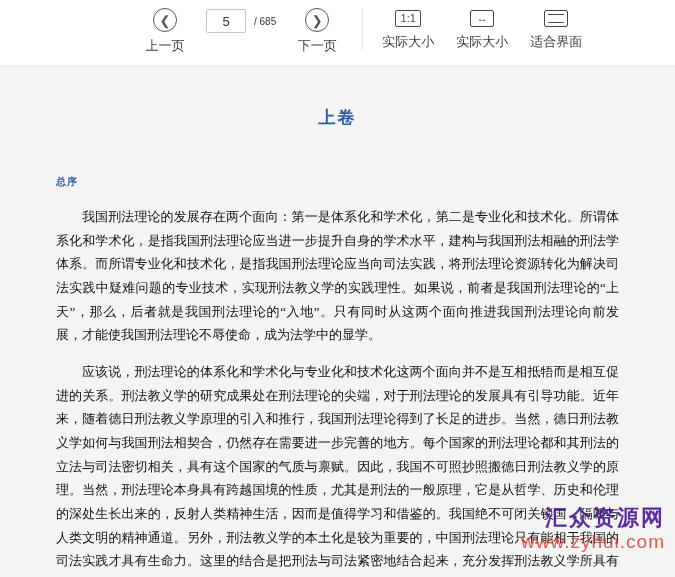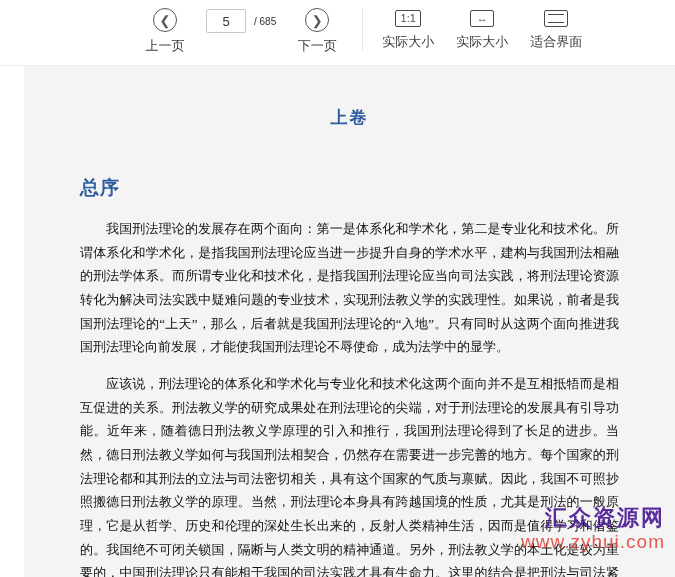--- a/index.html
+++ b/index.html
@@ -144,40 +144,39 @@
 
   
   .doc {
     position: absolute;
     top: 66px;
     left: 0;
     right: 0;
     bottom: 0;
     background: #f4f4f4;
     overflow: hidden;
-    margin-left: 24px;
   }
   .page {
     background: #f4f4f4;
     padding: 40px 56px 0 56px;
     box-sizing: border-box;
     height: 100%;
   }
   .doc-title {
     text-align: center;
     color: #2f5c9e;
     font-size: 17px;
     font-family: "Liberation Serif", serif;
     font-weight: bold;
     letter-spacing: 2px;
     margin-bottom: 46px;
   }
   .doc-heading {
     color: #2f5c9e;
-    font-size: 19px;
+    font-size: 10px;
     font-family: "Liberation Serif", serif;
     font-weight: bold;
     letter-spacing: 1px;
     margin-bottom: 16px;
   }
   .para {
     font-family: "Liberation Serif", serif;
     font-size: 13px;
     line-height: 1.82;
     color: #111111;

